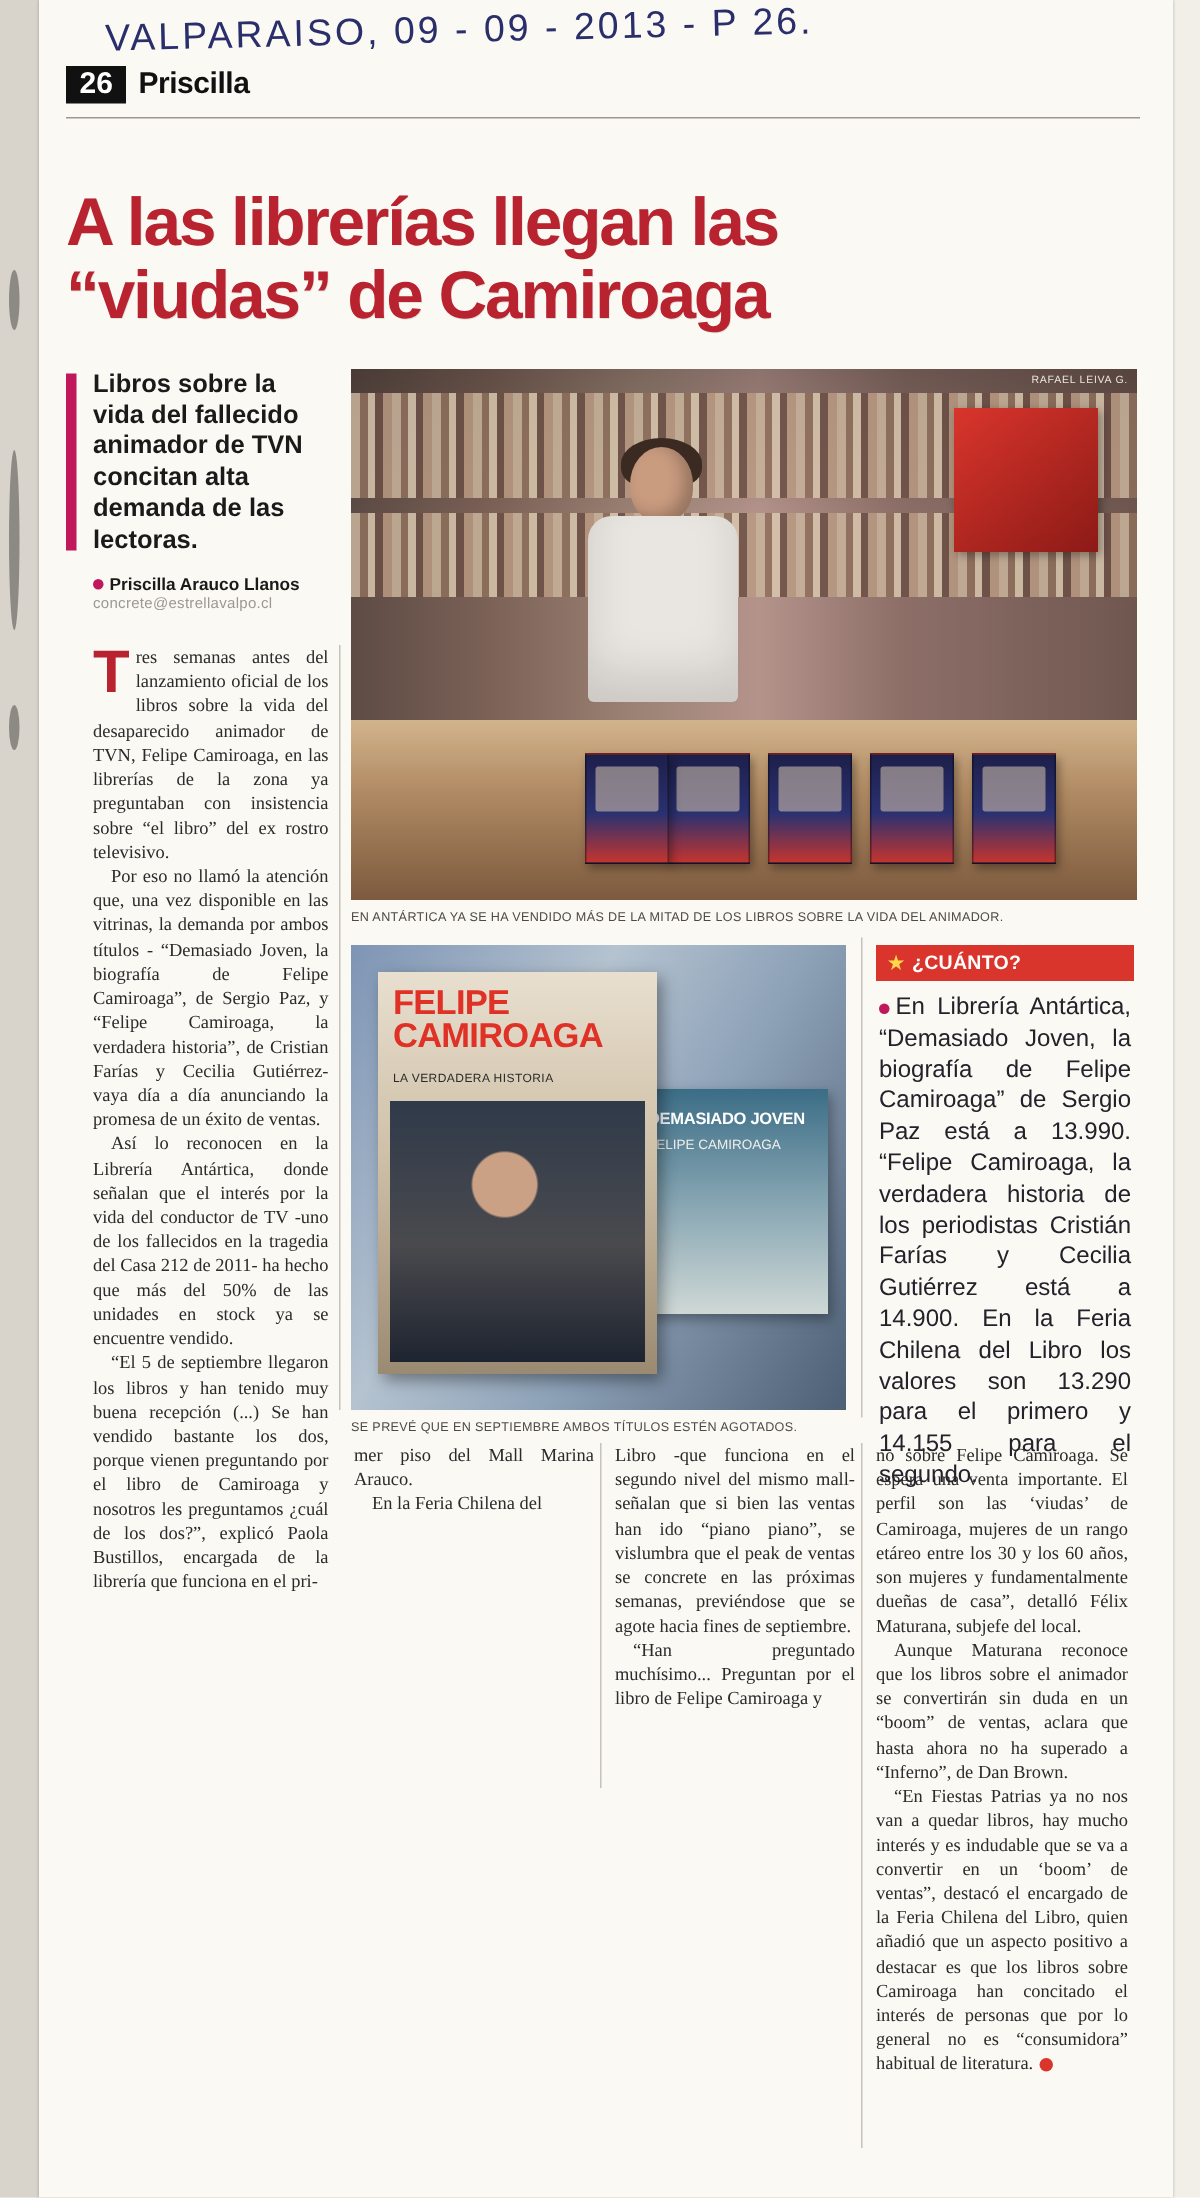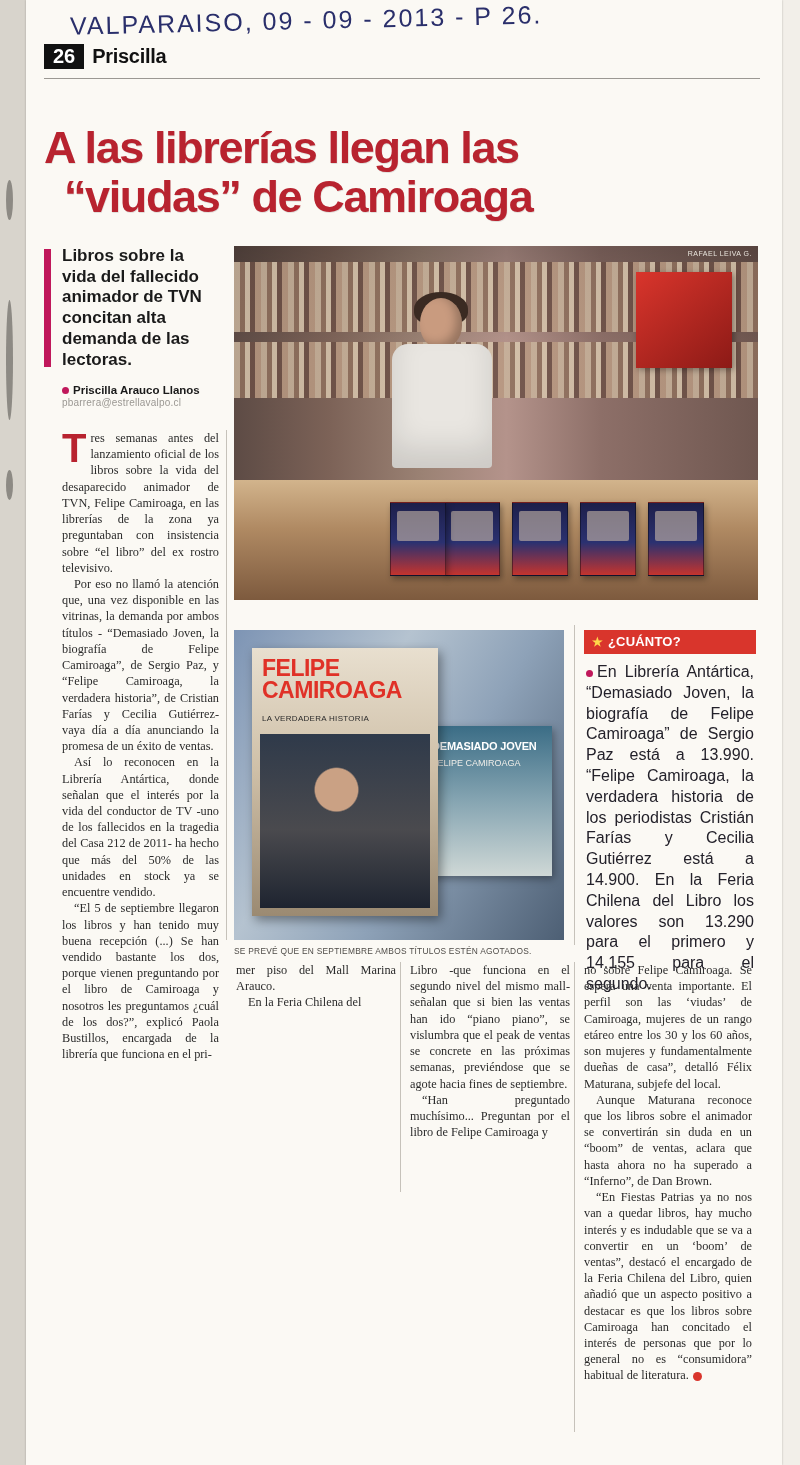--- a/index.html
+++ b/index.html
@@ -95,21 +95,21 @@
     left: 44px; top: 96px;
     width: 716px;
     font-family: "Liberation Sans", sans-serif;
     font-weight: bold;
     font-size: 45px;
     line-height: 0.99;
     color: #b8232f;
     letter-spacing: -1.4px;
     text-shadow: 0.5px 0.5px 0 rgba(0,0,0,0.10);
   }
-  .headline .l2 { display:block; margin-top: 4px; margin-left: 20px; }
+  .headline .l2 { display:block; margin-top: 4px; }
 
   
   .lede-wrap {
     position: absolute;
     left: 44px; top: 246px;
     width: 175px;
   }
   .lede-bar {
     position: absolute;
     left: 0; top: 3px;
@@ -395,41 +395,42 @@
     <span>A las librerías llegan las</span>
     <span class="l2">“viudas” de Camiroaga</span>
   </h1>
 
   <div class="lede-wrap">
     <div class="lede-bar"></div>
     <div class="lede">Libros sobre la vida del fallecido animador de TVN concitan alta demanda de las lectoras.</div>
     <div class="byline">
       <span class="byline-dot"></span><span>Priscilla Arauco Llanos</span>
     </div>
-    <div class="byline-mail">pbarrera@estrellavalpo.cl</div>
+    <div class="byline-mail">concrete@estrellavalpo.cl</div>
   </div>
 
   <div class="photo photo-main">
     <div class="shelf"></div>
     <div class="shelf-row" style="top:16px;height:70px;"></div>
     <div class="shelf-row" style="top:96px;height:56px;"></div>
     <div class="poster-red"></div>
     <div class="person">
       <div class="hair"></div>
       <div class="head"></div>
       <div class="body"></div>
     </div>
     <div class="counter"></div>
     <div class="book-stand" style="left:210px;"></div>
     <div class="book-stand" style="left:278px;"></div>
     <div class="book-stand" style="left:346px;"></div>
     <div class="book-stand" style="left:414px;"></div>
     <div class="book-stand" style="left:156px;"></div>
     <div class="credit">RAFAEL LEIVA G.</div>
   </div>
+  <div class="caption cap-main">EN ANTÁRTICA YA SE HA VENDIDO MÁS DE LA MITAD DE LOS LIBROS SOBRE LA VIDA DEL ANIMADOR.</div>
 
   <div class="photo photo-sub">
     <div class="cover"></div>
     <div class="cover-book2">
       <div class="t1">DEMASIADO JOVEN</div>
       <div class="t2">FELIPE CAMIROAGA</div>
     </div>
     <div class="cover-book">
       <div class="cover-title">FELIPE CAMIROAGA</div>
       <div class="cover-sub">LA VERDADERA HISTORIA</div>

